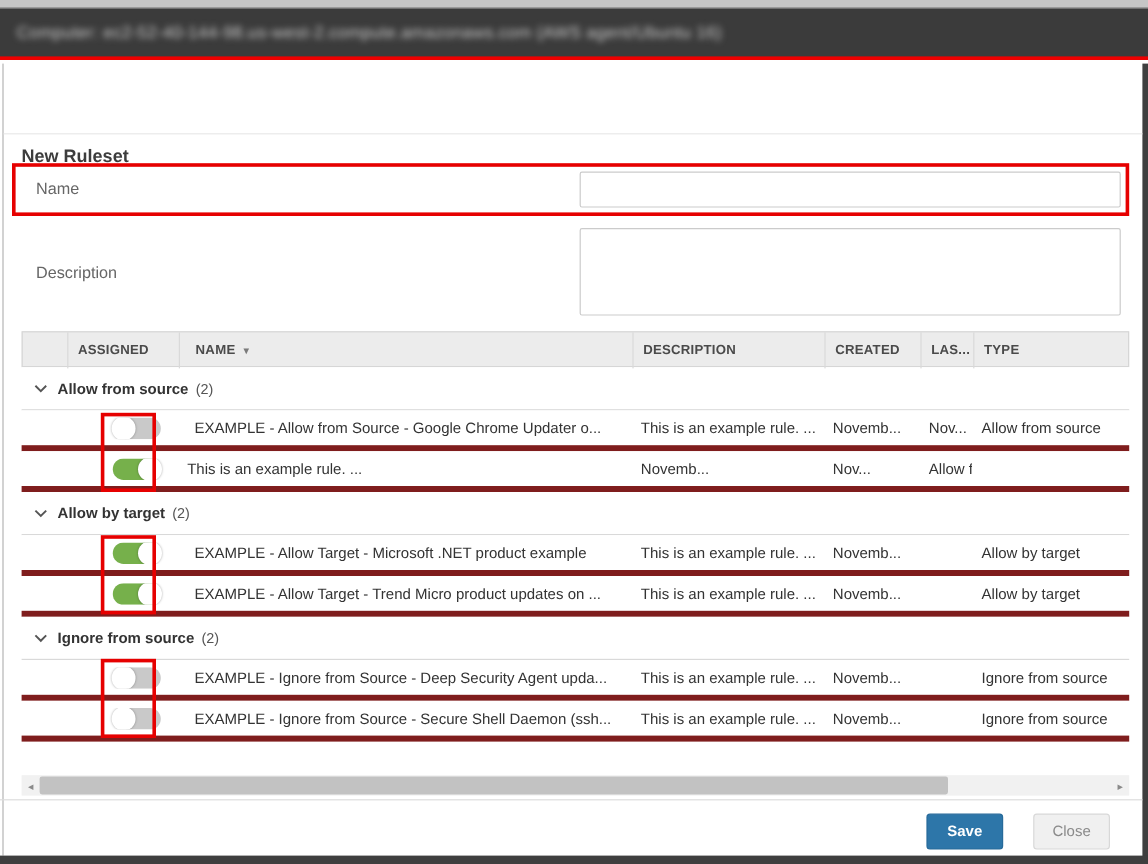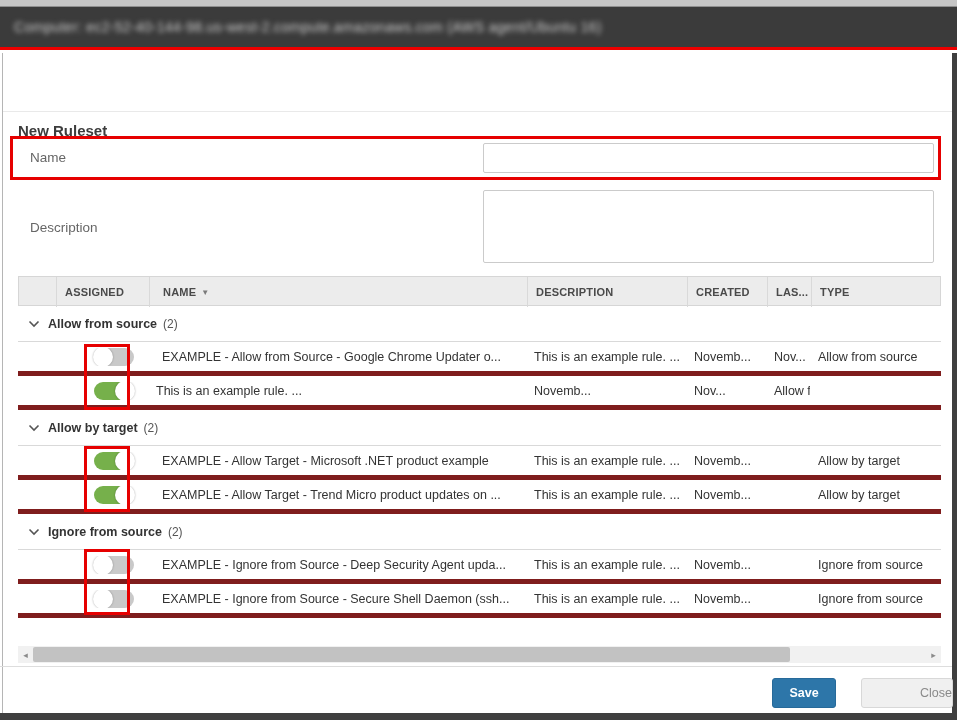--- a/index.html
+++ b/index.html
@@ -114,23 +114,22 @@
   .footer-divider { position:absolute; left:0; top:666px; width:952px; height:1px; background:#dddddd; }
   .btn {
     position:absolute; top:678px; height:30px; border-radius:3px;
     font-family:inherit; font-size:12.5px; cursor:pointer;
   }
   .btn-save {
     left:772px; width:64px; background:#2d76a9; border:1px solid #276a9a;
     color:#ffffff; font-weight:bold;
   }
   .btn-close {
-    left:861px; width:92px; background:#f0f0f0; border:1px solid #d8d8d8;
+    left:861px; width:64px; background:#f0f0f0; border:1px solid #d8d8d8;
     color:#8a8a8a;
-    text-align:right;
   }
 </style>
 </head>
 <body>
 
 <div class="top-strip"></div>
 <div class="titlebar">
   <span class="titlebar-text">Computer: ec2-52-40-144-98.us-west-2.compute.amazonaws.com (AWS agent/Ubuntu 16)</span>
 </div>
 <div class="edge-left"></div>

